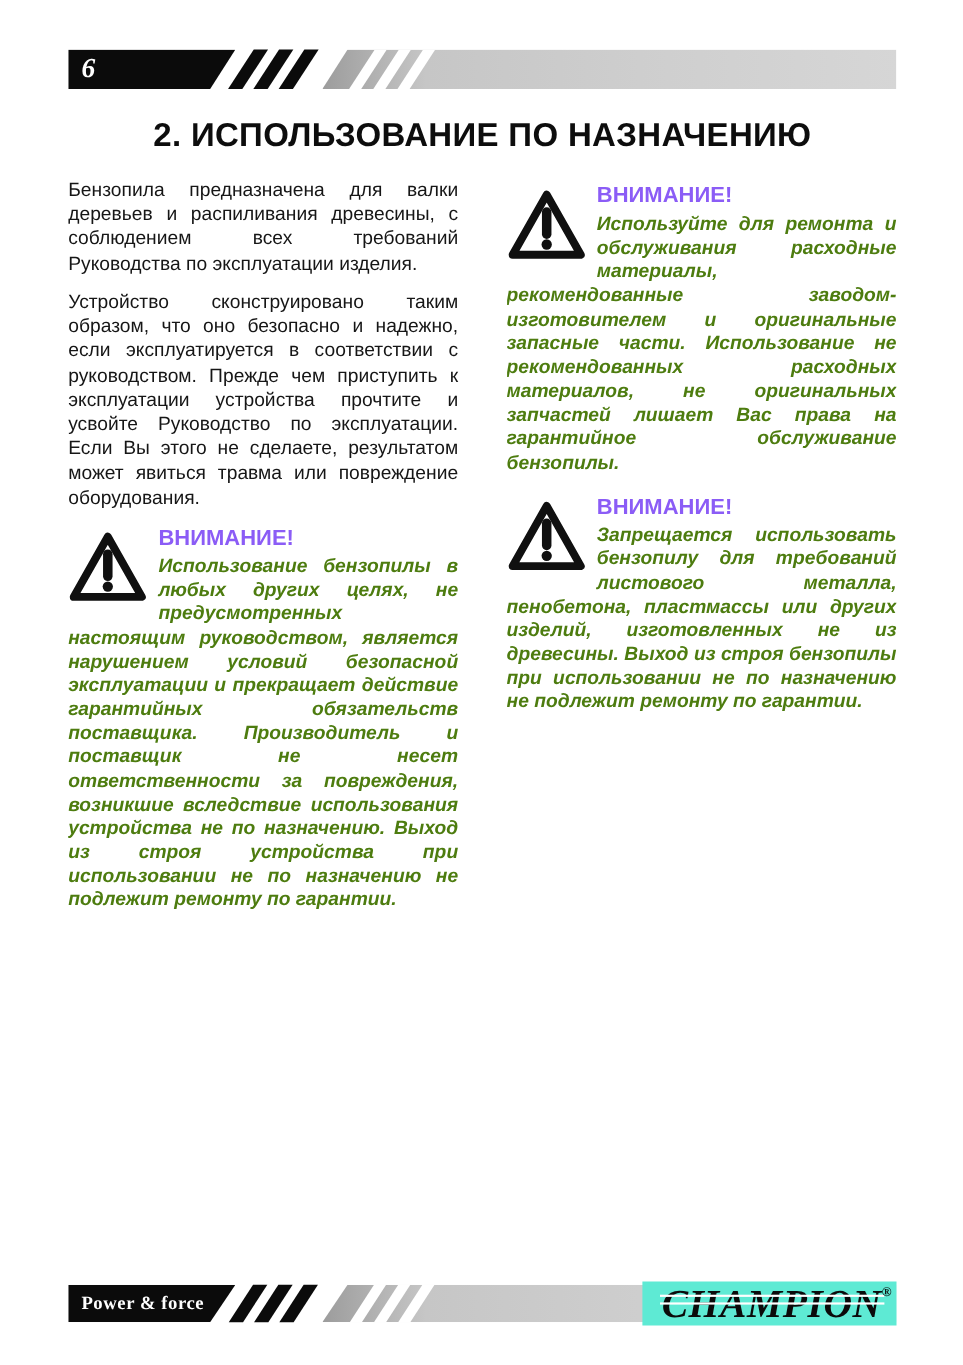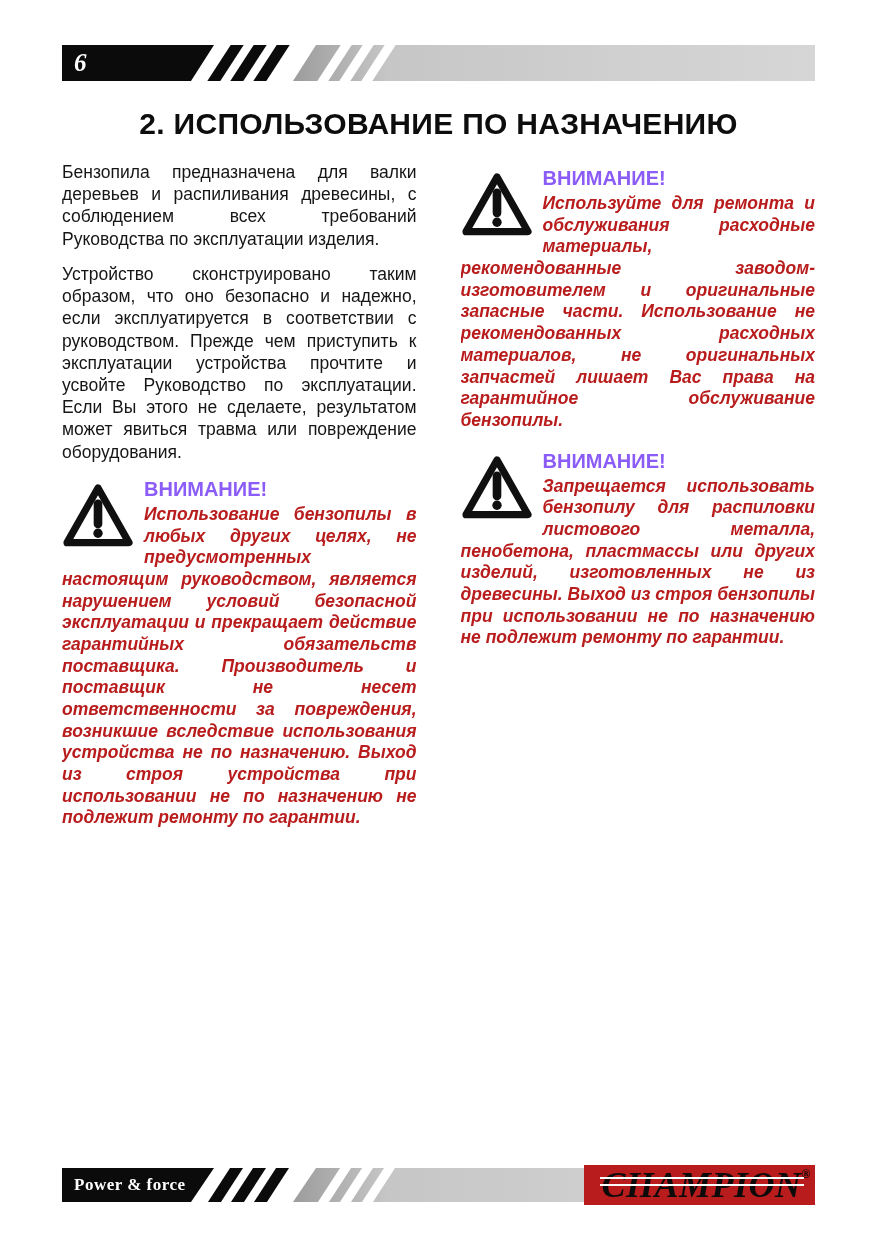--- a/index.html
+++ b/index.html
@@ -109,35 +109,35 @@
     padding: 2px 0 1px 2px;
     color: #8b5cf6;
   }
   .warning-body {
     margin: 2px 0 0 0;
     font-size: 17.5px;
     line-height: 1.24;
     font-weight: bold;
     font-style: italic;
     text-align: justify;
-    color: #b91c1c;
+    color: #4d7c0f;
   }
 
   
   .footer-banner {
     position: absolute;
     left: 62px; right: 60px;
     top: 1168px;
     height: 34px;
   }
   .champion-logo {
     position: absolute;
     right: 0; top: 50%;
     transform: translateY(-50%);
-    background: #b91c1c;
+    background: #5eead4;
     padding: 2px 4px 2px 18px;
     font-family: "Liberation Serif", serif;
     font-size: 36px;
     font-weight: bold;
     font-style: italic;
     letter-spacing: 0.5px;
     color: #0b0b0b;
     line-height: 1;
   }
   .champion-text { position: relative; display: inline-block; }
@@ -211,21 +211,21 @@
 
       <div class="warning">
         <span class="warning-icon">
           <svg viewBox="0 0 100 92" xmlns="http://www.w3.org/2000/svg" aria-hidden="true">
             <path d="M50 7 L93 83 L7 83 Z" fill="#ffffff" stroke="#101010" stroke-width="10" stroke-linejoin="round"></path>
             <path d="M50 29 L50 57" stroke="#101010" stroke-width="12" stroke-linecap="round"></path>
             <circle cx="50" cy="70" r="6.5" fill="#101010"></circle>
           </svg>
         </span>
         <div class="warning-heading">ВНИМАНИЕ!</div>
-        <p class="warning-body">Запрещается использовать бензопилу для распиловки листового металла, пенобетона, пластмассы или других изделий, изготовленных не из древесины. Выход из строя бензопилы при использовании не по назначению не подлежит ремонту по гарантии.</p>
+        <p class="warning-body">Запрещается использовать бензопилу для требований листового металла, пенобетона, пластмассы или других изделий, изготовленных не из древесины. Выход из строя бензопилы при использовании не по назначению не подлежит ремонту по гарантии.</p>
       </div>
 
     </div>
   </div>
 
   <div class="banner footer-banner">
     <div class="banner-black">
       <span class="brand-left">Power &amp; force</span>
     </div>
     <span class="stripe stripe-black"></span>

